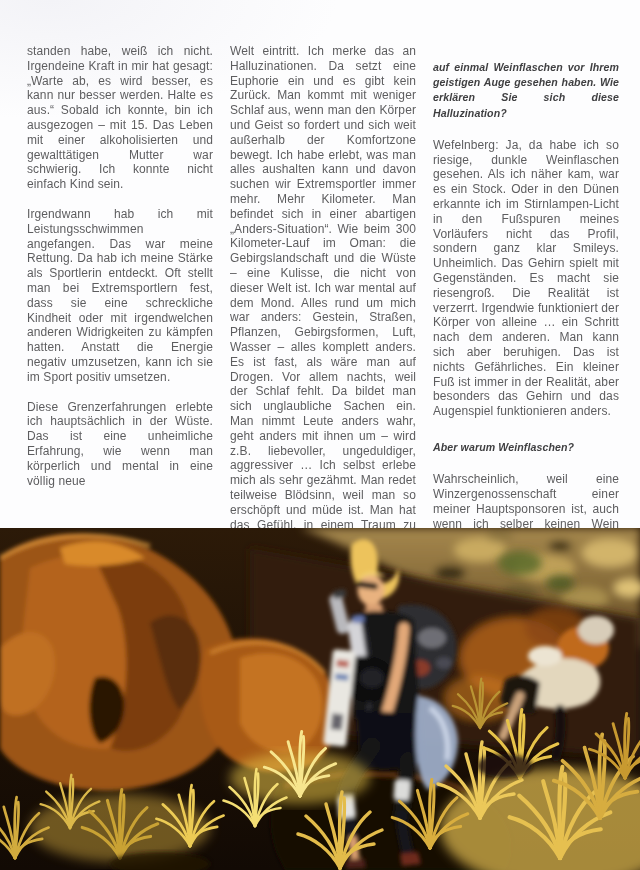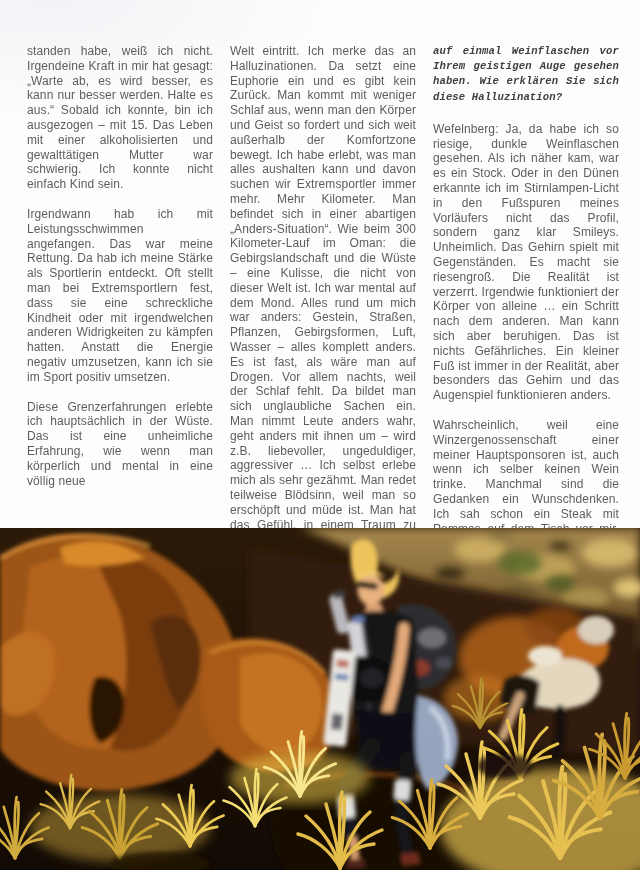--- a/index.html
+++ b/index.html
@@ -19,21 +19,21 @@
   .col{width:186px;}
   .body-p{
     font-size:12px;line-height:14.8px;color:#5d5d5f;text-align:justify;
     margin:0 0 15px;letter-spacing:.1px;font-weight:400;
     hyphens:auto;-webkit-hyphens:auto;
   }
   .q{
     font-size:10.6px;line-height:15.2px;color:#3f3f41;text-align:justify;
     font-style:italic;font-weight:bold;margin:21px 0 17px;letter-spacing:.1px;
   }
-  .q.first{margin-top:0;font-family:Liberation Mono, monospace;}
+  .q.first{margin-top:16px;}
   .credit{
     position:absolute;left:30px;top:534px;font-size:14px;color:#9c9ca4;
     font-style:italic;letter-spacing:.3px;
   }
   .photo{
     position:absolute;left:0;top:528px;width:640px;height:342px;overflow:hidden;
   }
   .photo svg{display:block;width:640px;height:342px;}
 </style>
 </head>
@@ -47,20 +47,21 @@
       <p class="body-p">Irgendwann hab ich mit Leistungsschwimmen angefangen. Das war meine Rettung. Da hab ich meine Stärke als Sportlerin entdeckt. Oft stellt man bei Extremsportlern fest, dass sie eine schreckliche Kindheit oder mit irgendwelchen anderen Widrigkeiten zu kämpfen hatten. Anstatt die Energie negativ umzusetzen, kann ich sie im Sport positiv umsetzen.</p>
       <p class="body-p">Diese Grenzerfahrungen erlebte ich hauptsächlich in der Wüste. Das ist eine unheimliche Erfahrung, wie wenn man körperlich und mental in eine völlig neue</p>
     </div>
     <div class="col">
       <p class="body-p">Welt eintritt. Ich merke das an Halluzinationen. Da setzt eine Euphorie ein und es gibt kein Zurück. Man kommt mit weniger Schlaf aus, wenn man den Körper und Geist so fordert und sich weit außerhalb der Komfortzone bewegt. Ich habe erlebt, was man alles aushalten kann und davon suchen wir Extremsportler immer mehr. Mehr Kilometer. Man befindet sich in einer abartigen „Anders-Situation“. Wie beim 300 Kilometer-Lauf im Oman: die Gebirgslandschaft und die Wüste – eine Kulisse, die nicht von dieser Welt ist. Ich war mental auf dem Mond. Alles rund um mich war anders: Gestein, Straßen, Pflanzen, Gebirgsformen, Luft, Wasser – alles komplett anders. Es ist fast, als wäre man auf Drogen. Vor allem nachts, weil der Schlaf fehlt. Da bildet man sich unglaubliche Sachen ein. Man nimmt Leute anders wahr, geht anders mit ihnen um – wird z.B. liebevoller, ungeduldiger, aggressiver … Ich selbst erlebe mich als sehr gezähmt. Man redet teilweise Blödsinn, weil man so erschöpft und müde ist. Man hat das Gefühl, in einem Traum zu sein.</p>
       <p class="q">Spannend dürfte gewesen sein, als Sie beim Marathon des Sables in der Wüste</p>
     </div>
     <div class="col">
       <p class="q first">auf einmal Weinflaschen vor Ihrem geistigen Auge gesehen haben. Wie erklären Sie sich diese Halluzination?</p>
       <p class="body-p">Wefelnberg: Ja, da habe ich so riesige, dunkle Weinflaschen gesehen. Als ich näher kam, war es ein Stock. Oder in den Dünen erkannte ich im Stirnlampen-Licht in den Fußspuren meines Vorläufers nicht das Profil, sondern ganz klar Smileys. Unheimlich. Das Gehirn spielt mit Gegenständen. Es macht sie riesengroß. Die Realität ist verzerrt. Irgendwie funktioniert der Körper von alleine … ein Schritt nach dem anderen. Man kann sich aber beruhigen. Das ist nichts Gefährliches. Ein kleiner Fuß ist immer in der Realität, aber besonders das Gehirn und das Augenspiel funktionieren anders.</p>
+      <p class="q">Aber warum Weinflaschen?</p>
       <p class="body-p">Wahrscheinlich, weil eine Winzergenossenschaft einer meiner Hauptsponsoren ist, auch wenn ich selber keinen Wein trinke. Manchmal sind die Gedanken ein Wunschdenken. Ich sah schon ein Steak mit Pommes auf dem Tisch vor mir. Aber alles kann ich mir nicht erklären. Ich habe eine Kuh auf der Klippe im Hochzeitskleid</p>
     </div>
   </div>
 
   <div class="credit">© Hermien Webb Photography</div>
 
   <div class="photo">
     <svg viewBox="0 0 640 342" preserveAspectRatio="none">
       <defs>
         <linearGradient id="gBase" x1="0" y1="0" x2="0" y2="1">

